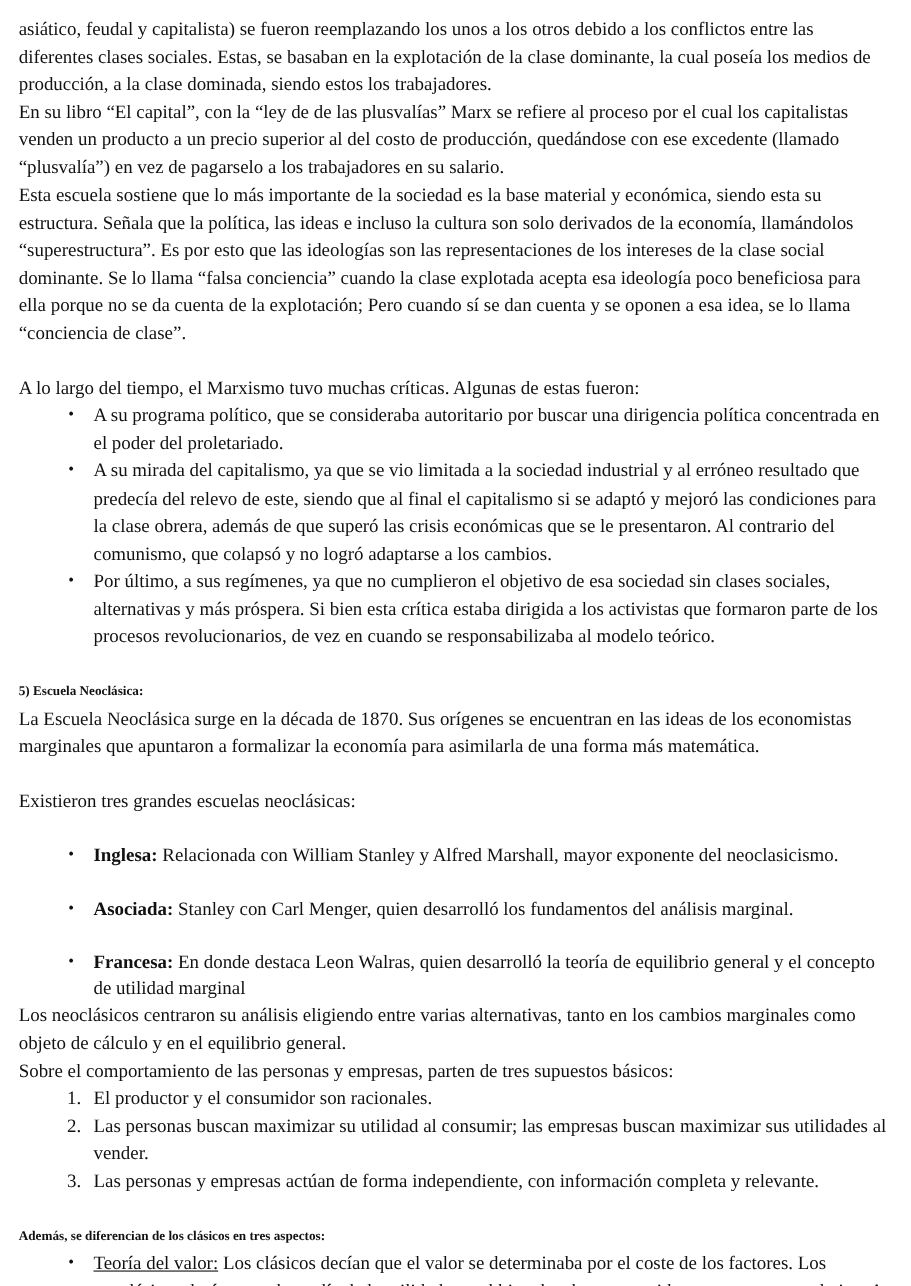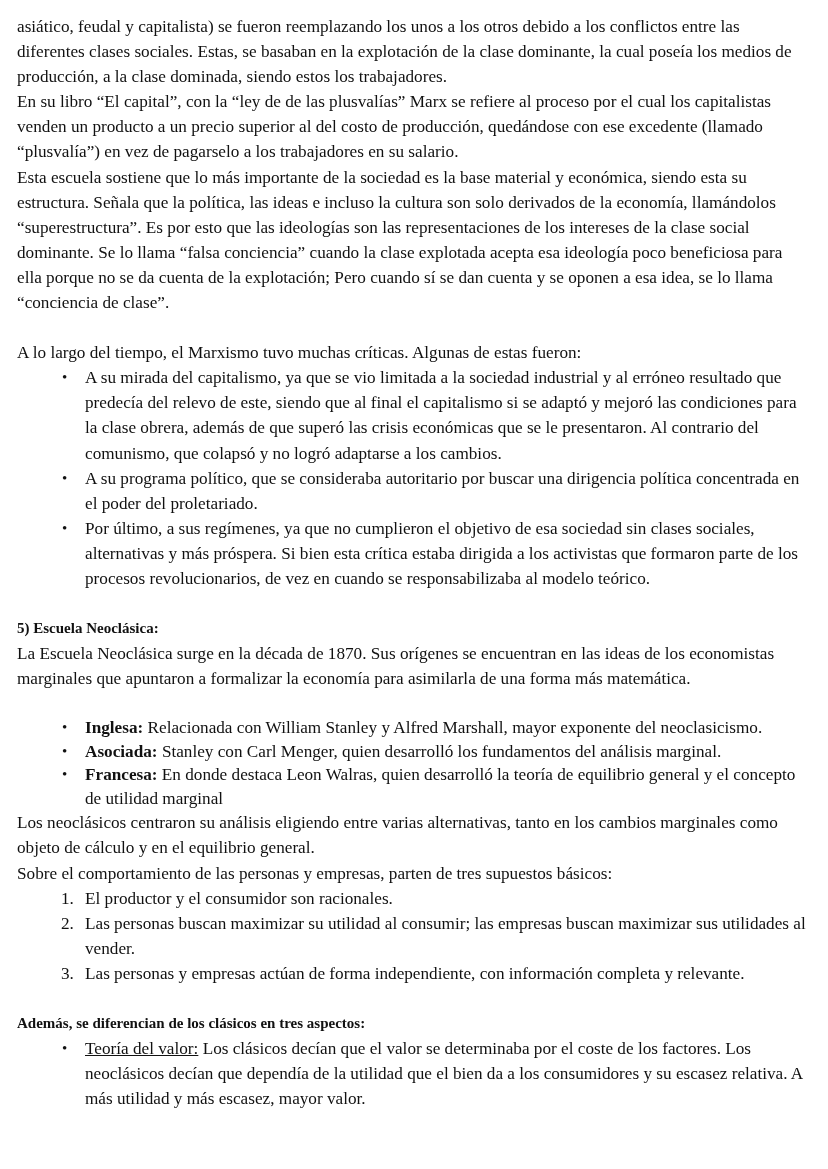--- a/index.html
+++ b/index.html
@@ -33,21 +33,21 @@
     margin: 0;
     padding: 0;
     line-height: 25.1px;
   }
   .spacer-line {
     height: 25px;
   }
   h3.heading {
     margin: 0;
     padding: 0;
-    font-size: 15px;
+    font-size: 12px;
     line-height: 25.1px;
     font-weight: bold;
     font-family: "Liberation Serif", "DejaVu Serif", serif;
   }
   
   ul.bul {
     margin: 0;
     padding: 0;
     list-style: none;
   }
@@ -61,20 +61,21 @@
     content: "\2022";
     position: absolute;
     left: 45px;
     top: 0;
     font-size: 15px;
     line-height: 25.1px;
   }
   
   ul.bul.tight > li {
     line-height: 23.5px;
+    margin-top: 25px;
   }
   ul.bul.tight > li::before {
     line-height: 23.5px;
   }
   
   ol.num {
     margin: 0;
     padding: 0;
     list-style: none;
     counter-reset: numitem;
@@ -106,33 +107,34 @@
 
     <p class="para">En su libro “El capital”, con la “ley de de las plusvalías” Marx se refiere al proceso por el cual los capitalistas venden un producto a un precio superior al del costo de producción, quedándose con ese excedente (llamado “plusvalía”) en vez de pagarselo a los trabajadores en su salario.</p>
 
     <p class="para">Esta escuela sostiene que lo más importante de la sociedad es la base material y económica, siendo esta su estructura. Señala que la política, las ideas e incluso la cultura son solo derivados de la economía, llamándolos “superestructura”. Es por esto que las ideologías son las representaciones de los intereses de la clase social dominante. Se lo llama “falsa conciencia” cuando la clase explotada acepta esa ideología poco beneficiosa para ella porque no se da cuenta de la explotación; Pero cuando sí se dan cuenta y se oponen a esa idea, se lo llama “conciencia de clase”.</p>
 
     <div class="spacer-line"></div>
 
     <p class="para">A lo largo del tiempo, el Marxismo tuvo muchas críticas. Algunas de estas fueron:</p>
 
     <ul class="bul">
+      <li>A su programa político, que se consideraba autoritario por buscar una dirigencia política concentrada en el poder del proletariado.</li>
       <li>A su mirada del capitalismo, ya que se vio limitada a la sociedad industrial y al erróneo resultado que predecía del relevo de este, siendo que al final el capitalismo si se adaptó y mejoró las condiciones para la clase obrera, además de que superó las crisis económicas que se le presentaron. Al contrario del comunismo, que colapsó y no logró adaptarse a los cambios.</li>
-      <li>A su programa político, que se consideraba autoritario por buscar una dirigencia política concentrada en el poder del proletariado.</li>
       <li>Por último, a sus regímenes, ya que no cumplieron el objetivo de esa sociedad sin clases sociales, alternativas y más próspera. Si bien esta crítica estaba dirigida a los activistas que formaron parte de los procesos revolucionarios, de vez en cuando se responsabilizaba al modelo teórico.</li>
     </ul>
 
     <div class="spacer-line"></div>
 
     <h3 class="heading">5) Escuela Neoclásica:</h3>
 
     <p class="para">La Escuela Neoclásica surge en la década de 1870. Sus orígenes se encuentran en las ideas de los economistas marginales que apuntaron a formalizar la economía para asimilarla de una forma más matemática.</p>
 
     <div class="spacer-line"></div>
 
+    <p class="para">Existieron tres grandes escuelas neoclásicas:</p>
 
     <ul class="bul tight">
       <li><b>Inglesa:</b><span> Relacionada con William Stanley y Alfred Marshall, mayor exponente del neoclasicismo.</span></li>
       <li><b>Asociada:</b><span> Stanley con Carl Menger, quien desarrolló los fundamentos del análisis marginal.</span></li>
       <li><b>Francesa:</b><span> En donde destaca Leon Walras, quien desarrolló la teoría de equilibrio general y el concepto de utilidad marginal</span></li>
     </ul>
 
     <p class="para">Los neoclásicos centraron su análisis eligiendo entre varias alternativas, tanto en los cambios marginales como objeto de cálculo y en el equilibrio general.</p>
 
     <p class="para">Sobre el comportamiento de las personas y empresas, parten de tres supuestos básicos:</p>

